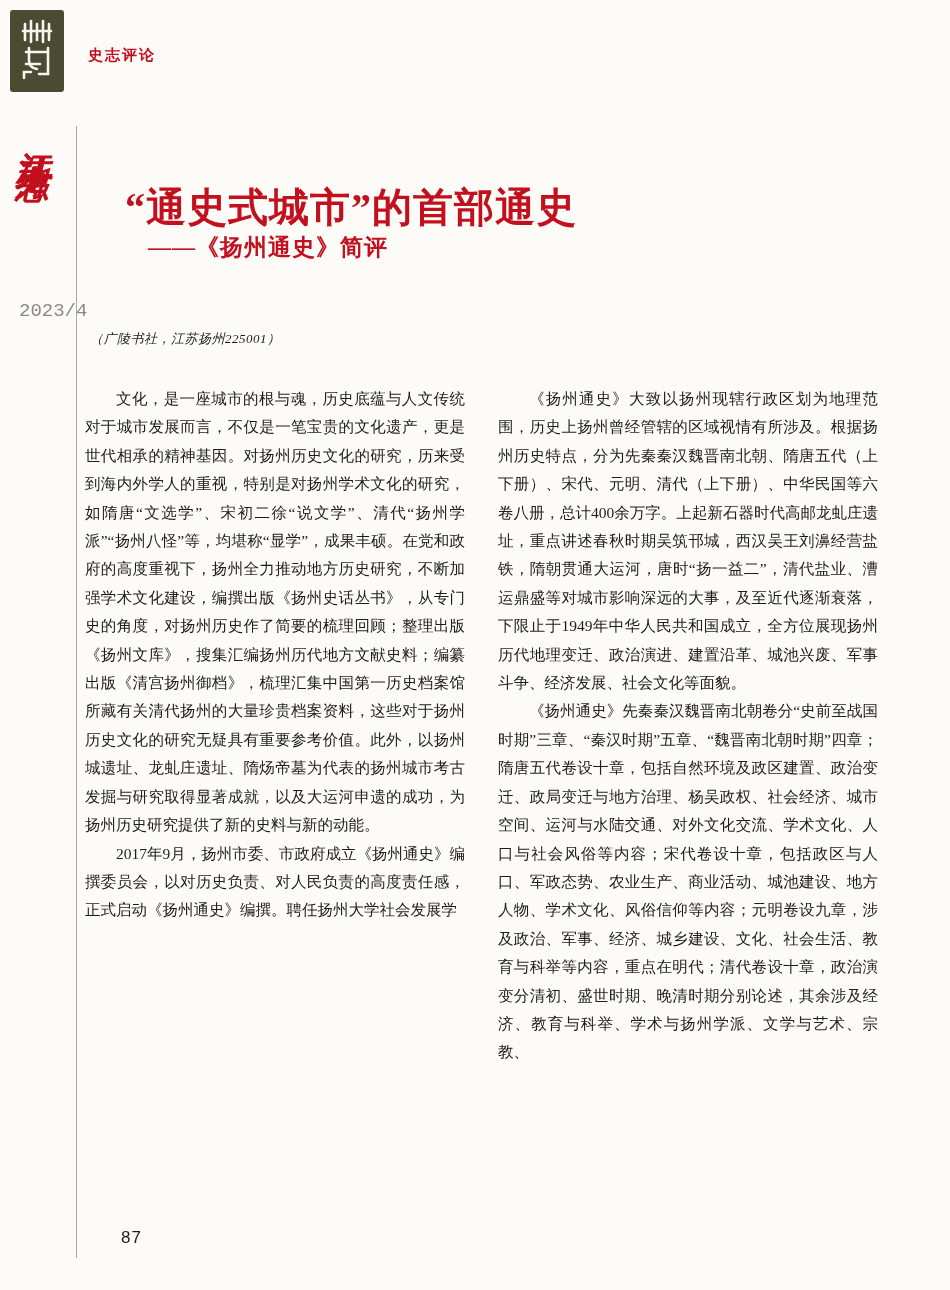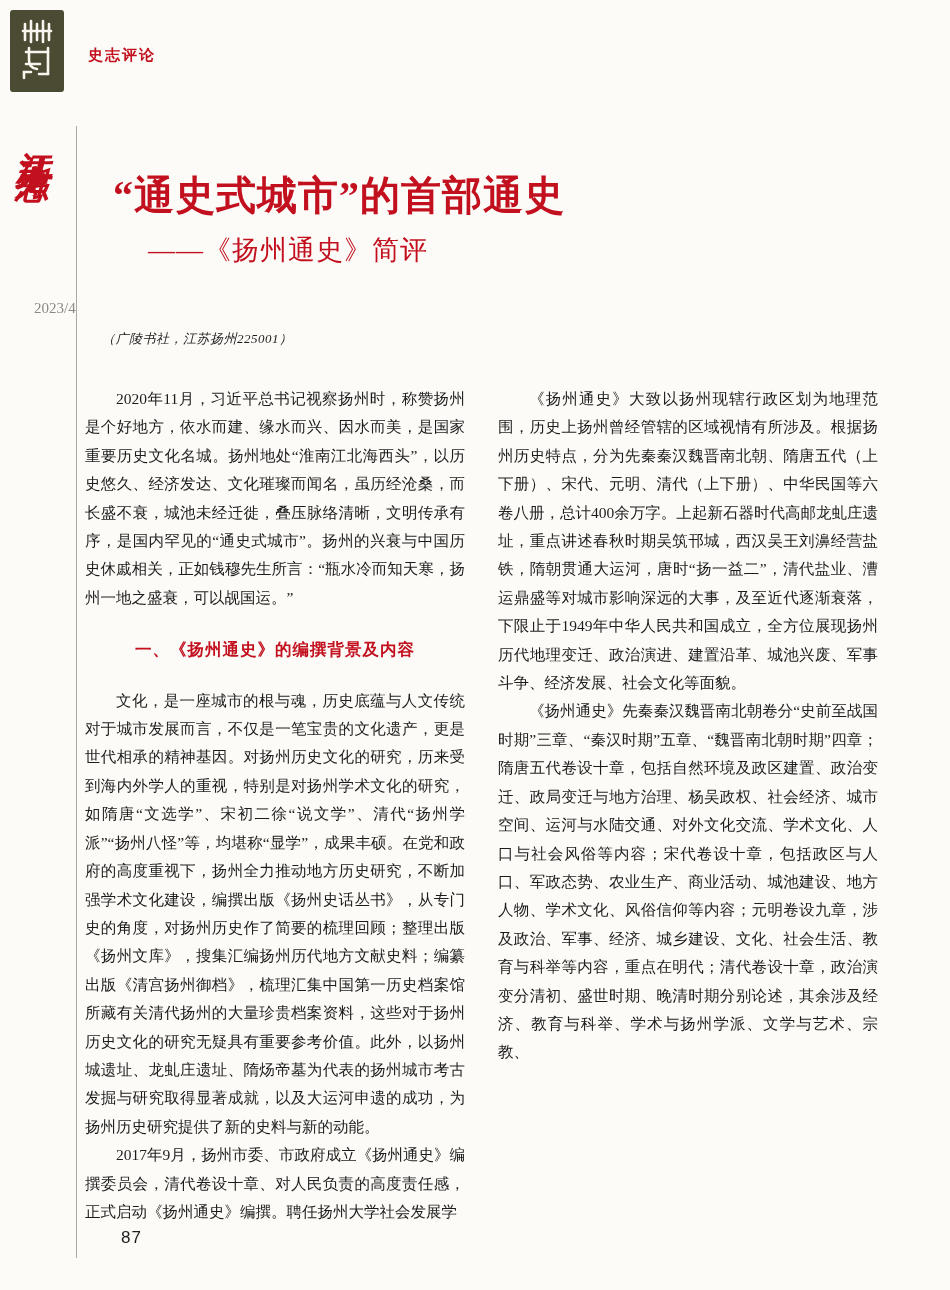--- a/index.html
+++ b/index.html
@@ -46,55 +46,54 @@
     font-weight:bold;
     font-style:italic;
     letter-spacing:4px;
     line-height:1.05;
     font-family:"Liberation Serif","DejaVu Serif",serif;
   }
 
   .issue{
     position:absolute;left:19px;top:300px;
     color:var(--issue-gray);
-    font-size:15px;
-    font-family:Liberation Serif, serif;
-    margin-left:15px;
+    font-size:19px;
+    font-family:Liberation Mono, monospace;
   }
 
   .vrule{
     position:absolute;left:76px;top:126px;
     width:1px;height:1132px;
     background:var(--rule-gray);
   }
 
   .title{
     position:absolute;left:113px;top:168px;
-    margin:0;
+    margin:12px;
     color:var(--accent-red);
     font-size:40px;font-weight:bold;
     letter-spacing:1px;
     white-space:nowrap;
   }
   .subtitle{
     position:absolute;left:148px;top:232px;
     margin:0;
     color:var(--accent-red);
-    font-size:27px;font-weight:normal;
+    font-size:23px;font-weight:bold;
     letter-spacing:1px;
     white-space:nowrap;
   }
   .authors{
     position:absolute;left:88px;top:292px;
     font-size:21px;
     font-style:italic;
     letter-spacing:2px;
   }
   .affiliation{
-    position:absolute;left:102px;top:330px;
+    position:absolute;left:90px;top:330px;
     font-size:13px;
     font-style:italic;
     letter-spacing:0.5px;
   }
 
   .columns{
     position:absolute;left:85px;top:385px;
     width:796px;
     display:flex;gap:33px;
   }
@@ -153,24 +152,22 @@
   <div class="issue">2023/4</div>
 
   <div class="vrule"></div>
 
   <h1 class="title">“通史式城市”的首部通史</h1>
   <h2 class="subtitle">——《扬州通史》简评</h2>
   <div class="affiliation">（广陵书社，江苏扬州225001）</div>
 
   <div class="columns">
     <div class="col">
-      <p class="indent">2020年11月，习近平总书记视察扬州时，称赞扬州是个好地方，依水而建、缘水而兴、因水而美，是国家重要历史文化名城。扬州地处“淮南江北海西头”，以历史悠久、经济发达、文化璀璨而闻名，虽历经沧桑，而长盛不衰，城池未经迁徙，叠压脉络清晰，文明传承有序，是国内罕见的“通史式城市”。扬州的兴衰与中国历史休戚相关，正如钱穆先生所言：“瓶水冷而知天寒，扬州一地之盛衰，可以觇国运。”</p>
-      <h3 class="sec">一、《扬州通史》的编撰背景及内容</h3>
       <p class="indent">文化，是一座城市的根与魂，历史底蕴与人文传统对于城市发展而言，不仅是一笔宝贵的文化遗产，更是世代相承的精神基因。对扬州历史文化的研究，历来受到海内外学人的重视，特别是对扬州学术文化的研究，如隋唐“文选学”、宋初二徐“说文学”、清代“扬州学派”“扬州八怪”等，均堪称“显学”，成果丰硕。在党和政府的高度重视下，扬州全力推动地方历史研究，不断加强学术文化建设，编撰出版《扬州史话丛书》，从专门史的角度，对扬州历史作了简要的梳理回顾；整理出版《扬州文库》，搜集汇编扬州历代地方文献史料；编纂出版《清宫扬州御档》，梳理汇集中国第一历史档案馆所藏有关清代扬州的大量珍贵档案资料，这些对于扬州历史文化的研究无疑具有重要参考价值。此外，以扬州城遗址、龙虬庄遗址、隋炀帝墓为代表的扬州城市考古发掘与研究取得显著成就，以及大运河申遗的成功，为扬州历史研究提供了新的史料与新的动能。</p>
-      <p class="indent">2017年9月，扬州市委、市政府成立《扬州通史》编撰委员会，清代卷设十章、对人民负责的高度责任感，正式启动《扬州通史》编撰。聘任扬州大学社会发展学</p>
+      <p class="indent">2017年9月，扬州市委、市政府成立《扬州通史》编撰委员会，以对历史负责、对人民负责的高度责任感，正式启动《扬州通史》编撰。聘任扬州大学社会发展学</p>
     </div>
     <div class="col">
       <p class="indent">《扬州通史》大致以扬州现辖行政区划为地理范围，历史上扬州曾经管辖的区域视情有所涉及。根据扬州历史特点，分为先秦秦汉魏晋南北朝、隋唐五代（上下册）、宋代、元明、清代（上下册）、中华民国等六卷八册，总计400余万字。上起新石器时代高邮龙虬庄遗址，重点讲述春秋时期吴筑邗城，西汉吴王刘濞经营盐铁，隋朝贯通大运河，唐时“扬一益二”，清代盐业、漕运鼎盛等对城市影响深远的大事，及至近代逐渐衰落，下限止于1949年中华人民共和国成立，全方位展现扬州历代地理变迁、政治演进、建置沿革、城池兴废、军事斗争、经济发展、社会文化等面貌。</p>
       <p class="indent">《扬州通史》先秦秦汉魏晋南北朝卷分“史前至战国时期”三章、“秦汉时期”五章、“魏晋南北朝时期”四章；隋唐五代卷设十章，包括自然环境及政区建置、政治变迁、政局变迁与地方治理、杨吴政权、社会经济、城市空间、运河与水陆交通、对外文化交流、学术文化、人口与社会风俗等内容；宋代卷设十章，包括政区与人口、军政态势、农业生产、商业活动、城池建设、地方人物、学术文化、风俗信仰等内容；元明卷设九章，涉及政治、军事、经济、城乡建设、文化、社会生活、教育与科举等内容，重点在明代；清代卷设十章，政治演变分清初、盛世时期、晚清时期分别论述，其余涉及经济、教育与科举、学术与扬州学派、文学与艺术、宗教、</p>
     </div>
   </div>
 
   <div class="pagenum">87</div>
 
 </div>

